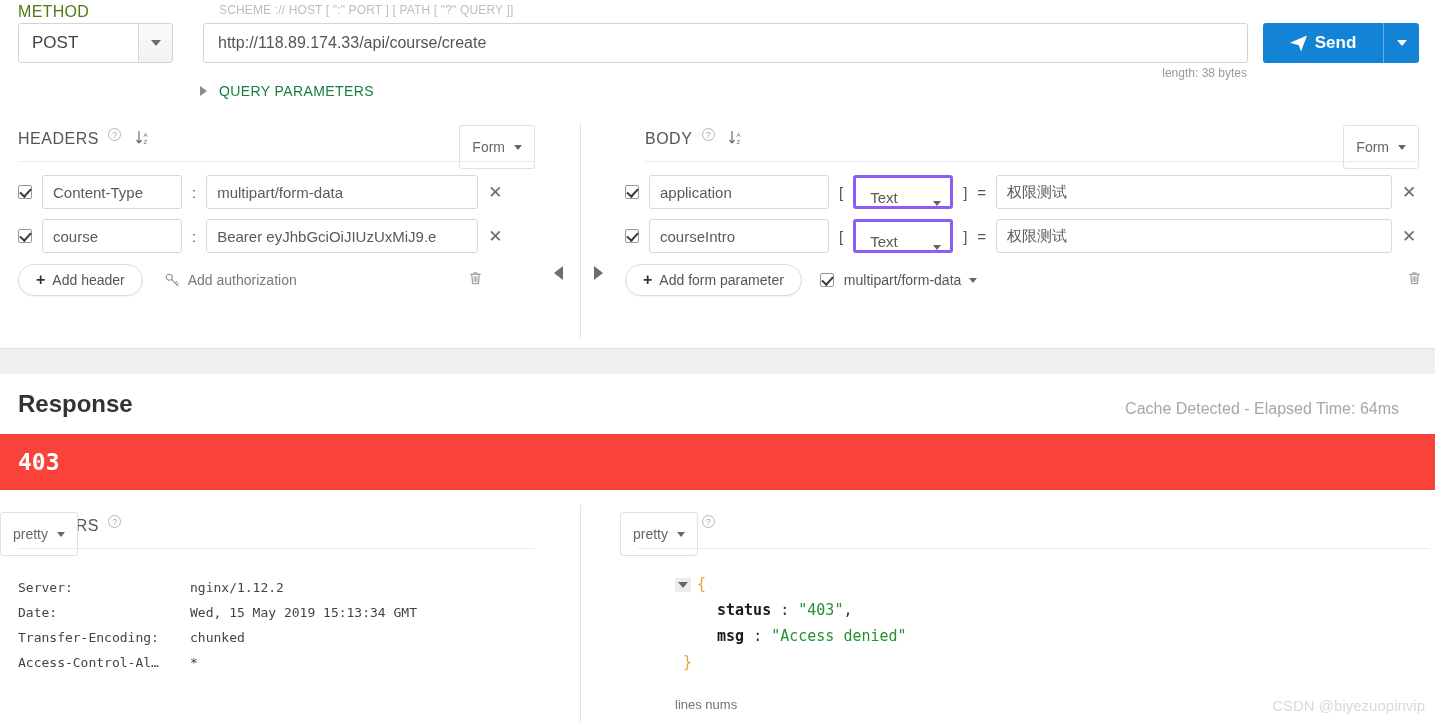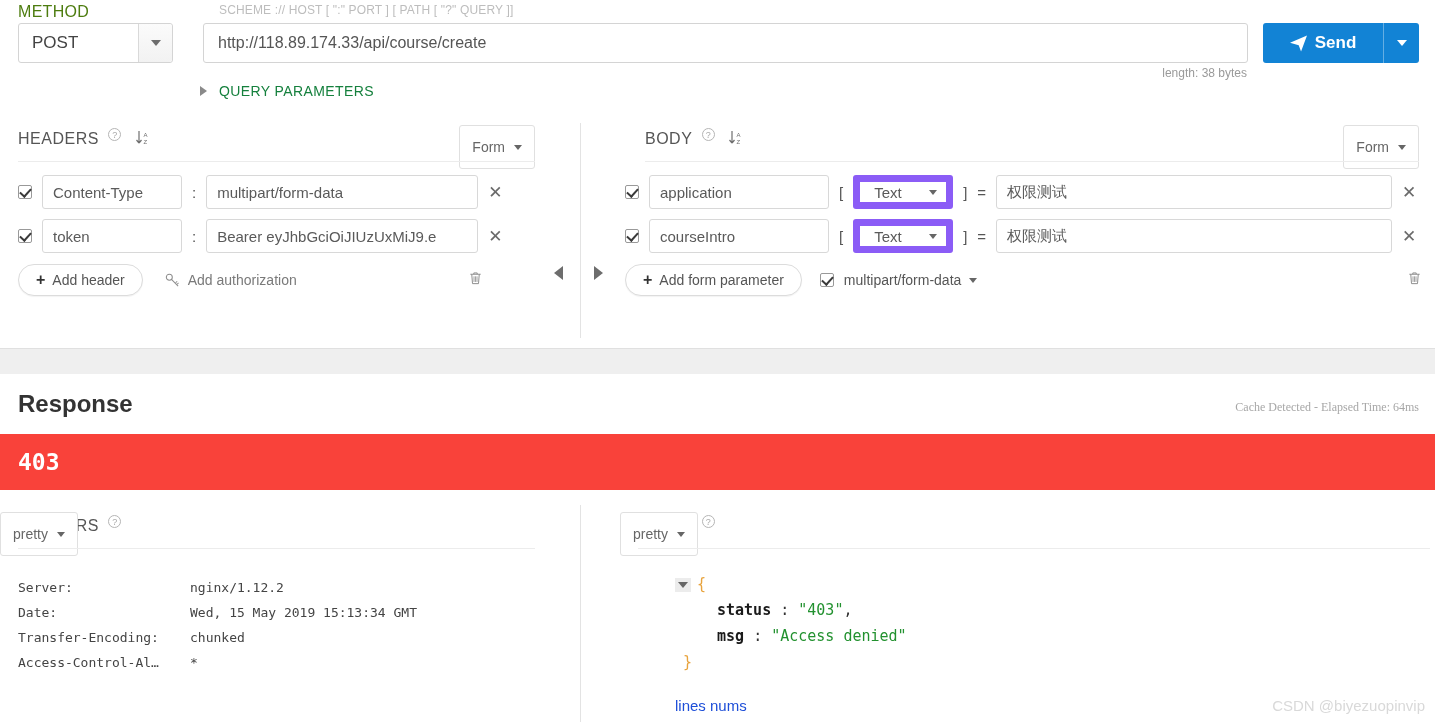--- a/index.html
+++ b/index.html
@@ -153,22 +153,22 @@
     height: 34px; border: 1px solid #d8d8d8; border-radius: 3px; background: #fff;
     display: flex; align-items: center; padding: 0 10px;
     font-size: 15px; color: #5a5a5a; overflow: hidden; white-space: nowrap; text-align: right;
   }
   .sep { color: #555; font-size: 15px; }
   .x-btn {
     color: #6b6b6b; font-size: 17px; cursor: pointer; line-height: 1;
     font-family: "DejaVu Sans", sans-serif;
   }
   .sel-box {
-    height: 34px; min-width: 96px; border: 7px solid #8b5cf6; border-radius: 3px;
-    background: #fff; display: flex; align-items: center; justify-content: space-between;
+    height: 34px; min-width: 96px; border: 3px solid #8b5cf6; border-radius: 3px;
+    background: #fff; display: flex; align-items: flex-end; justify-content: space-between;
     padding: 0 9px 0 14px; font-size: 15px; color: #5a5a5a; cursor: pointer;
   }
   .tri-down-sm {
     width: 0; height: 0;
     border-left: 4px solid transparent; border-right: 4px solid transparent;
     border-top: 5px solid #666;
   }
   .pill {
     height: 32px; border: 1px solid #dcdcdc; border-radius: 17px; background: #fff;
     display: inline-flex; align-items: center; gap: 7px; padding: 0 17px;
@@ -180,21 +180,21 @@
     display: inline-flex; align-items: center; gap: 8px;
     font-size: 14px; color: #7a7a7a; cursor: pointer;
   }
   .trash { color: #8d8d8d; cursor: pointer; }
   .mini-check-lbl { font-size: 14px; color: #565656; }
 
   
   .gap-band { position: absolute; left:0; top: 348px; width: 1435px; height: 26px; background: #efefef; border-top: 1px solid #e0e0e0; }
   .resp-head { position: absolute; left: 0; top: 374px; width: 1435px; height: 62px; }
   .resp-title { position: absolute; left: 18px; top: 16px; font-size: 24px; font-weight: bold; color: #333; }
-  .cache-note { position: absolute; right: 16px; top: 26px; font-size: 12px; color: #a7a7a7; font-family: Liberation Serif, serif; }
+  .cache-note { position: absolute; right: 36px; top: 26px; font-size: 16px; color: #a7a7a7; }
   .status-bar {
     position: absolute; left: 0; top: 434px; width: 1435px; height: 56px;
     background: #f9423a; display: flex; align-items: center;
   }
   .status-code {
     margin-left: 18px; color: #fff; font-size: 23px; font-weight: bold;
     font-family: "DejaVu Sans Mono", monospace;
   }
 
   .resp-panels { position: absolute; left: 0; top: 505px; width: 1435px; height: 217px; }
@@ -222,21 +222,21 @@
     width: 0; height: 0;
     border-left: 5px solid transparent; border-right: 5px solid transparent;
     border-top: 6px solid #666;
   }
   .brace { color: #e8a33d; }
   .jkey { color: #1a1a1a; font-weight: bold; }
   .jstr { color: #22912f; }
   .jpunc { color: #333; }
   .lines-nums {
     position: absolute; left: 55px; top: 192px;
-    font-size: 15px; color: #1d4ed8; cursor: pointer;
+    font-size: 13px; color: #737373; cursor: pointer;
   }
   .watermark {
     position: absolute; right: 10px; bottom: 8px;
     font-size: 15px; color: #d9d9d9; white-space: nowrap; pointer-events: none;
   }
 </style>
 </head>
 <body>
 
 <div class="app">
@@ -307,21 +307,21 @@
         <span class="sep">:</span>
         <div class="tfield" style="width:272px;">
           <span>multipart/form-data</span>
         </div>
         <span class="x-btn">✕</span>
       </div>
 
       <div class="row" style="padding-left:18px; gap:10px;">
         <span class="cbx checked"></span>
         <div class="tfield" style="width:140px;">
-          <span>token</span>
+          <span>course</span>
         </div>
         <span class="sep">:</span>
         <div class="tfield" style="width:272px;">
           <span>Bearer eyJhbGciOiJIUzUxMiJ9.e</span>
         </div>
         <span class="x-btn">✕</span>
       </div>
 
       <div class="row" style="padding-left:18px; gap:22px; position:relative;">
         <span class="pill">

